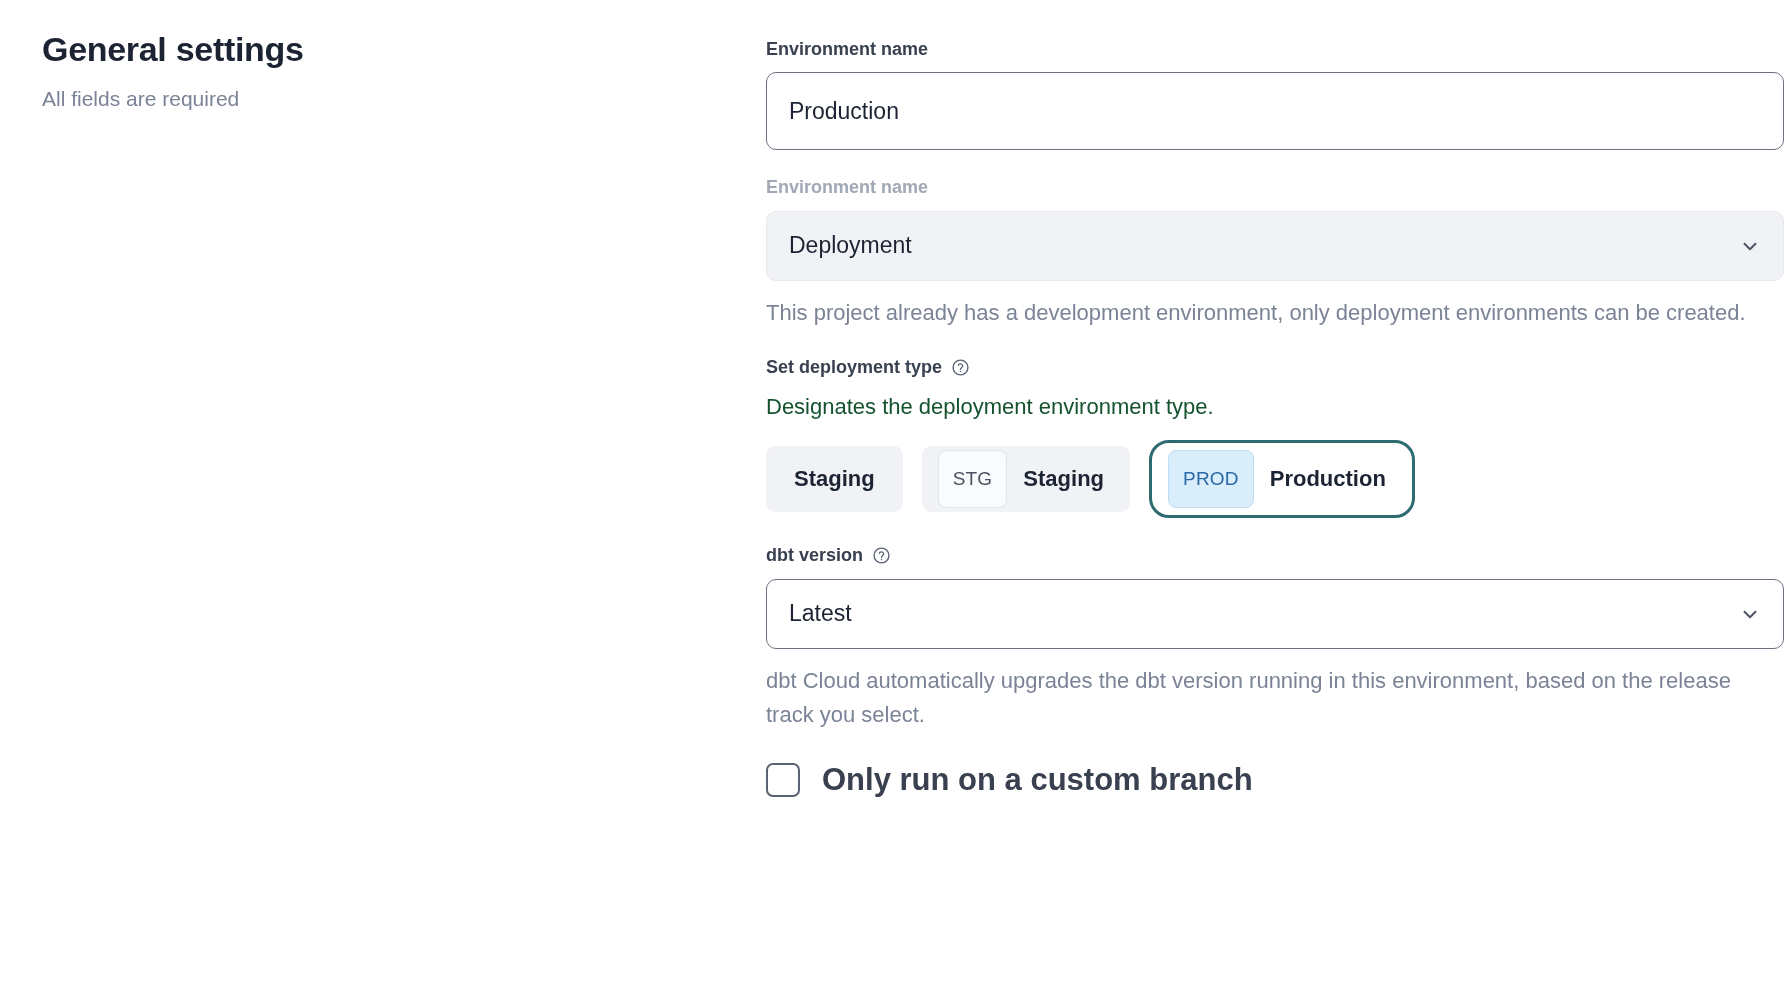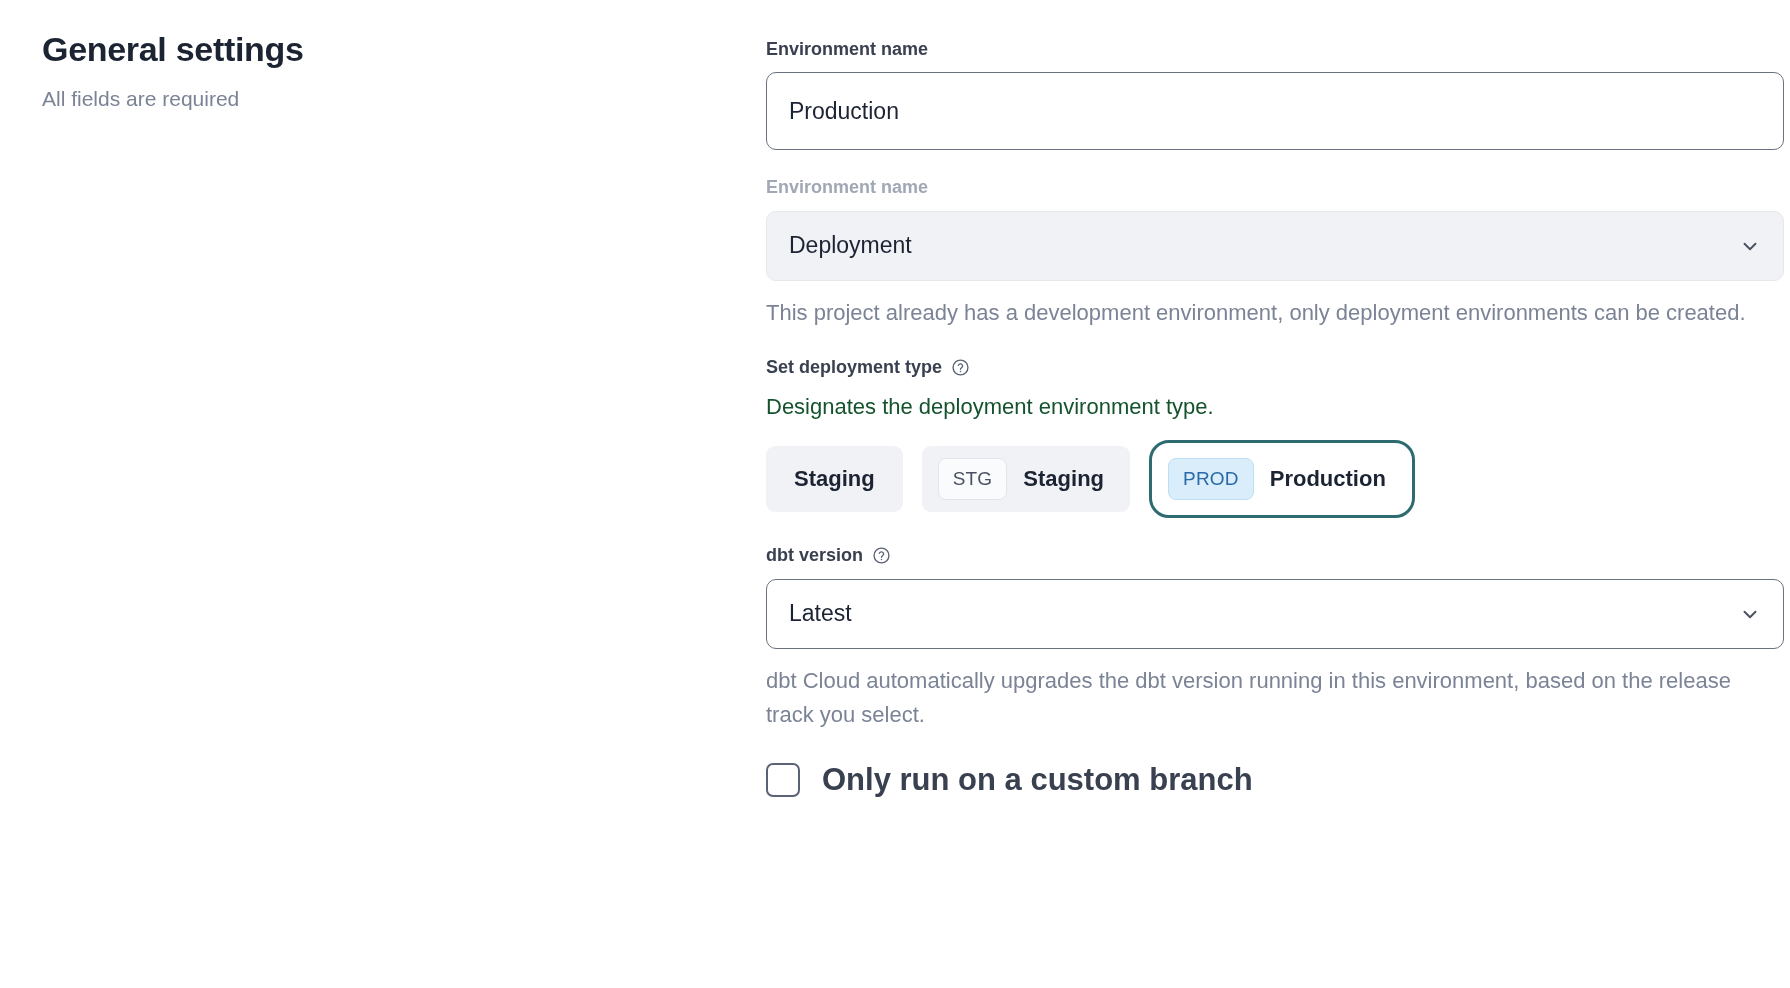--- a/index.html
+++ b/index.html
@@ -170,21 +170,21 @@
     border: 3px solid #2e6b70;
     border-radius: 20px;
     height: 78px;
     padding: 0 26px 0 16px;
   }
 
   .badge {
     display: inline-flex;
     align-items: center;
     justify-content: center;
-    height: 42px;
+    height: 58px;
     padding: 4px 14px;
     border-radius: 8px;
     font-size: 19px;
     font-weight: 400;
     letter-spacing: 0.2px;
   }
   .badge.stg {
     background: #fafbfc;
     border: 1.4px solid #e2e5e9;
     color: #4a5162;

